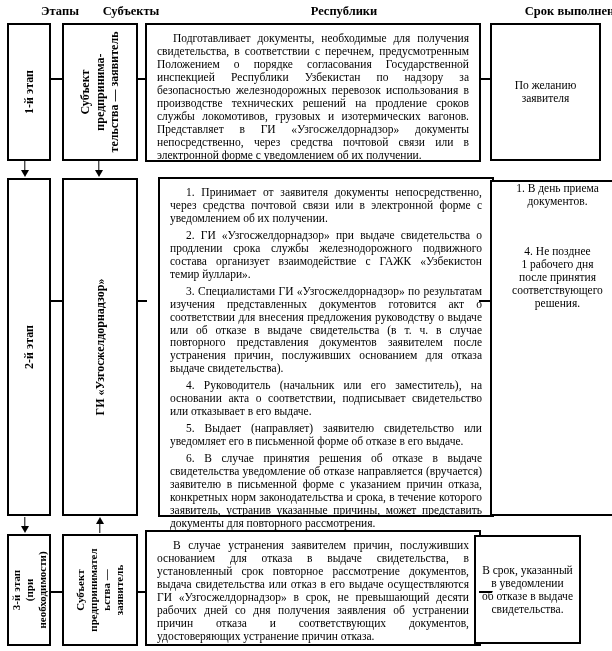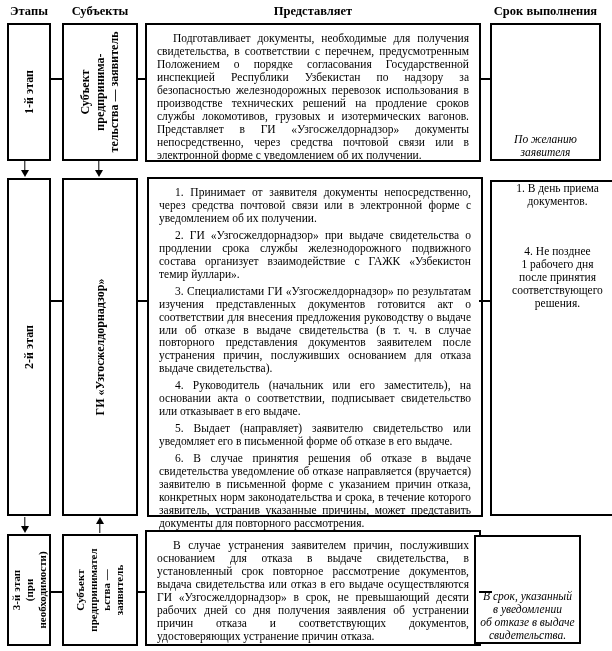--- a/index.html
+++ b/index.html
@@ -7,21 +7,21 @@
     position:relative;
     width:612px;height:651px;
     background:#ffffff;
     font-family:"Liberation Serif","DejaVu Serif",serif;
     color:#000000;
     overflow:hidden;
   }
   .hdr{
     position:absolute;top:3px;height:16px;
     font-weight:bold;font-size:12.5px;line-height:16px;
-    text-align:center;white-space:nowrap;
+    text-align:center;white-space:nowrap;padding-left:31px;
   }
   .box{
     position:absolute;
     border:2px solid #000000;
     background:#ffffff;
     box-sizing:border-box;
   }
   .vtext{
     position:absolute;top:50%;left:50%;
     transform:translate(-50%,-50%) rotate(-90deg);
@@ -34,21 +34,21 @@
     margin:4px;
     font-size:11.5px;
     line-height:12.95px;
     text-align:justify;
     text-indent:16px;
   }
   .deadline{
     display:flex;flex-direction:column;align-items:center;
     box-sizing:border-box;
   }
-  .deadline.center{justify-content:flex-end;font-style:italic;}
+  .deadline.center{justify-content:center;}
   .dpara{
     margin:0;
     font-size:11.5px;line-height:13px;
     text-align:center;white-space:pre-line;
   }
   .hline{position:absolute;height:1.6px;background:#000000;}
   .varrow{position:absolute;}
   .shaft{position:absolute;left:50%;transform:translateX(-50%);width:1.4px;background:#000000;}
   .head-down{
     position:absolute;left:50%;bottom:0;transform:translateX(-50%);
@@ -63,21 +63,21 @@
     border-bottom:7px solid #000000;
   }
 </style>
 </head>
 <body>
 
 <div class="canvas">
 
   <div class="hdr" style="left:0px;width:58px">Этапы</div>
   <div class="hdr" style="left:62px;width:76px">Субъекты</div>
-  <div class="hdr" style="left:145px;width:336px">Представляет</div>
+  <div class="hdr" style="left:145px;width:336px">Республики</div>
   <div class="hdr" style="left:490px;width:111px">Срок выполнения</div>
 
   <div class="box" style="left:7px;top:23px;width:44px;height:138px">
     <div class="vtext" style="width:130px;font-size:12px">1-й этап</div>
   </div>
   <div class="box" style="left:62px;top:23px;width:76px;height:138px">
     <div class="vtext" style="width:130px;font-size:12px;line-height:14.5px">Субъект
 предпринима-
 тельства — заявитель</div>
   </div>
@@ -101,21 +101,21 @@
     <div class="shaft" style="top:0;height:10px"></div>
     <div class="head-down"></div>
   </div>
 
   <div class="box" style="left:7px;top:178px;width:44px;height:338px">
     <div class="vtext" style="width:330px;font-size:12px">2-й этап</div>
   </div>
   <div class="box" style="left:62px;top:178px;width:76px;height:338px">
     <div class="vtext" style="width:330px;font-size:12px">ГИ «Узгосжелдорнадзор»</div>
   </div>
-  <div class="box acts" style="left:147px;top:177px;width:336px;height:340px">
+  <div class="box acts" style="left:158px;top:177px;width:336px;height:340px">
     <p class="para">1. Принимает от заявителя документы непосредственно, через средства почтовой связи или в электронной форме с уведомлением об их получении.</p>
     <p class="para">2. ГИ «Узгосжелдорнадзор» при выдаче свидетельства о продлении срока службы железнодорожного подвижного состава организует взаимодействие с ГАЖК «Узбекистон темир йуллари».</p>
     <p class="para">3. Специалистами ГИ «Узгосжелдорнадзор» по результатам изучения представленных документов готовится акт о соответствии для внесения предложения руководству о выдаче или об отказе в выдаче свидетельства (в т. ч. в случае повторного представления документов заявителем после устранения причин, послуживших основанием для отказа выдаче свидетельства).</p>
     <p class="para">4. Руководитель (начальник или его заместитель), на основании акта о соответствии, подписывает свидетельство или отказывает в его выдаче.</p>
     <p class="para">5. Выдает (направляет) заявителю свидетельство или уведомляет его в письменной форме об отказе в его выдаче.</p>
     <p class="para">6. В случае принятия решения об отказе в выдаче свидетельства уведомление об отказе направляется (вручается) заявителю в письменной форме с указанием причин отказа, конкретных норм законодательства и срока, в течение которого заявитель, устранив указанные причины, может представить документы для повторного рассмотрения.</p>
   </div>
   <div class="box deadline" style="left:490px;top:180px;width:135px;height:336px;">
     <p class="dpara">1. В день приема
 документов.</p>

